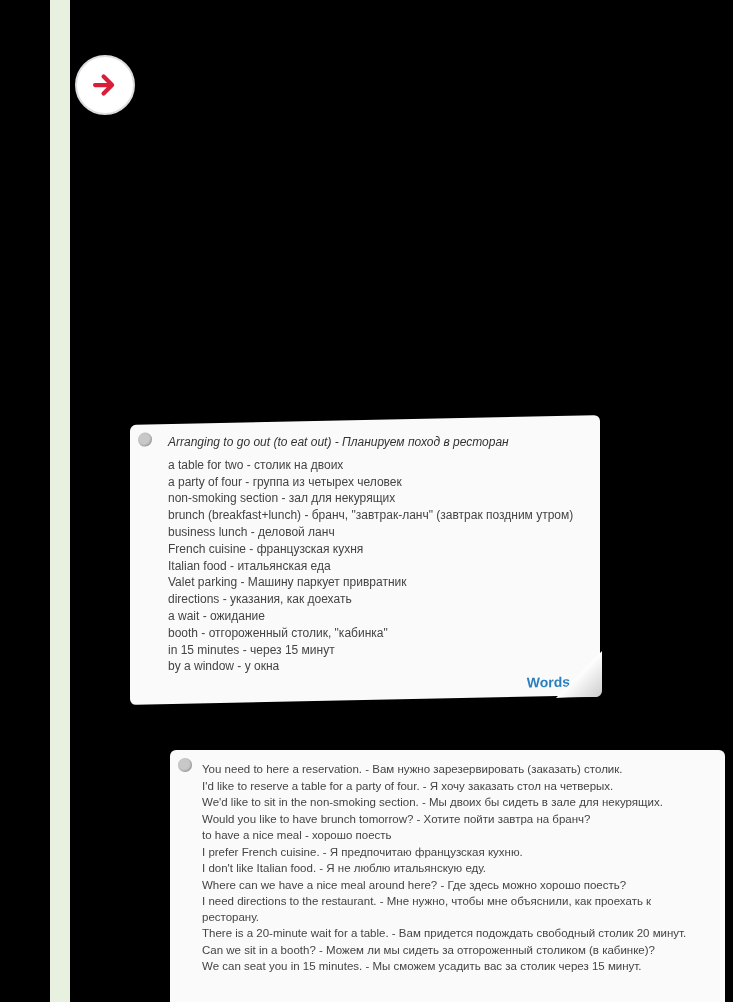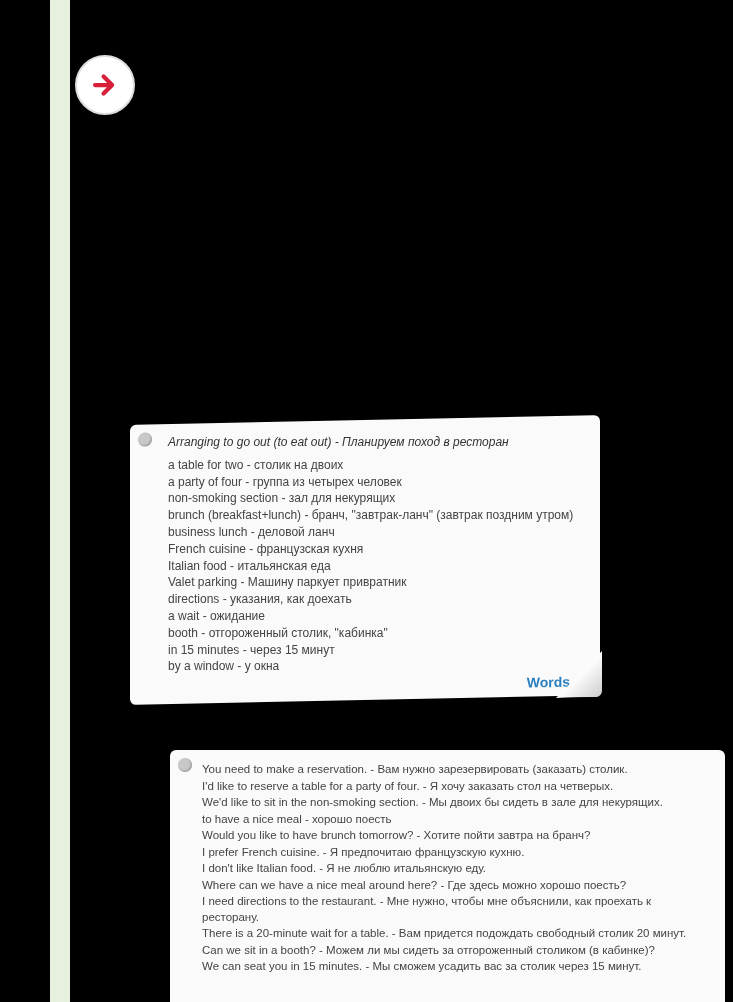--- a/index.html
+++ b/index.html
@@ -131,26 +131,26 @@
       </div>
   </div>
   <div class="scroll-label">Words</div>
   <div class="curl"></div>
 </div>
 
 <div class="scroll expr">
   <div class="knob"></div>
   <div class="scroll-inner">
     <div id="expr-lines">
-        <div class="line">You need to make a reservation. - Вам нужно зарезервировать (заказать) столик.</div>
+        <div class="line">You need to here a reservation. - Вам нужно зарезервировать (заказать) столик.</div>
         <div class="line">I'd like to reserve a table for a party of four. - Я хочу заказать стол на четверых.</div>
         <div class="line">We'd like to sit in the non-smoking section. - Мы двоих бы сидеть в зале для некурящих.</div>
+        <div class="line">Would you like to have brunch tomorrow? - Хотите пойти завтра на бранч?</div>
         <div class="line">to have a nice meal - хорошо поесть</div>
-        <div class="line">Would you like to have brunch tomorrow? - Хотите пойти завтра на бранч?</div>
-        <div class="line">I prefer French cuisine. - Я предпочитаю французскую кухню.</div>
+        <div class="line">I prefer French cuisine. - Я предпочитаю французская кухню.</div>
         <div class="line">I don't like Italian food. - Я не люблю итальянскую еду.</div>
         <div class="line">Where can we have a nice meal around here? - Где здесь можно хорошо поесть?</div>
         <div class="line">I need directions to the restaurant. - Мне нужно, чтобы мне объяснили, как проехать к ресторану.</div>
         <div class="line">There is a 20-minute wait for a table. - Вам придется подождать свободный столик 20 минут.</div>
         <div class="line">Can we sit in a booth? - Можем ли мы сидеть за отгороженный столиком (в кабинке)?</div>
         <div class="line">We can seat you in 15 minutes. - Мы сможем усадить вас за столик через 15 минут.</div>
       </div>
   </div>
 
 </div>

